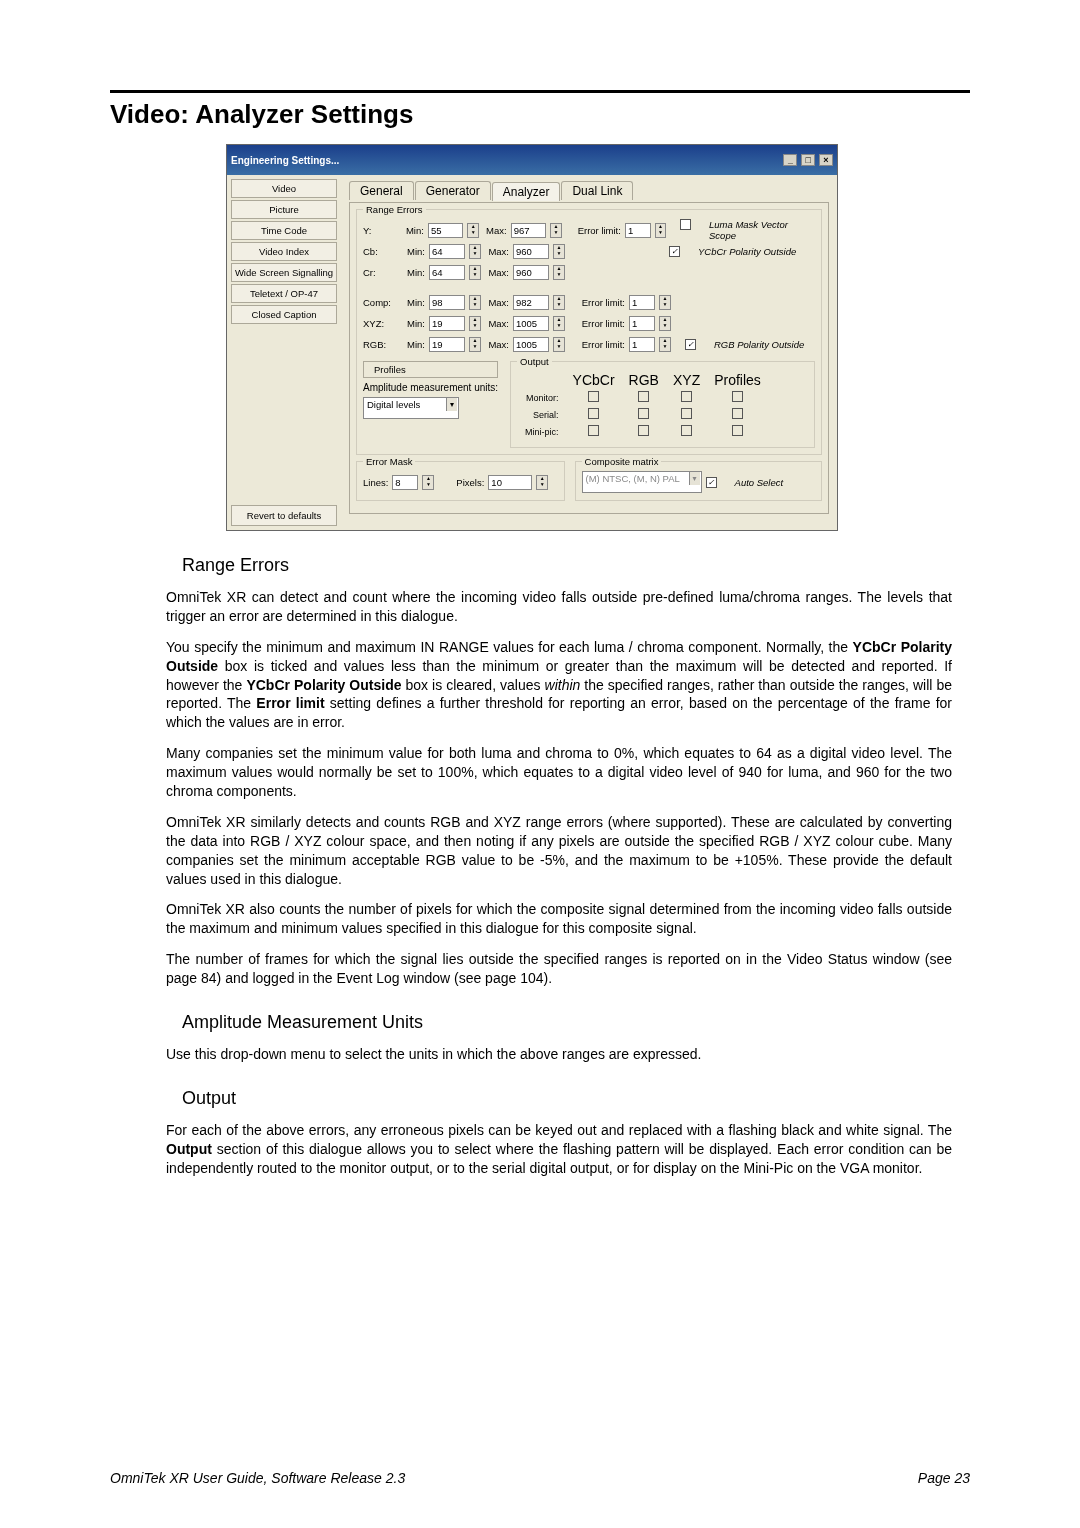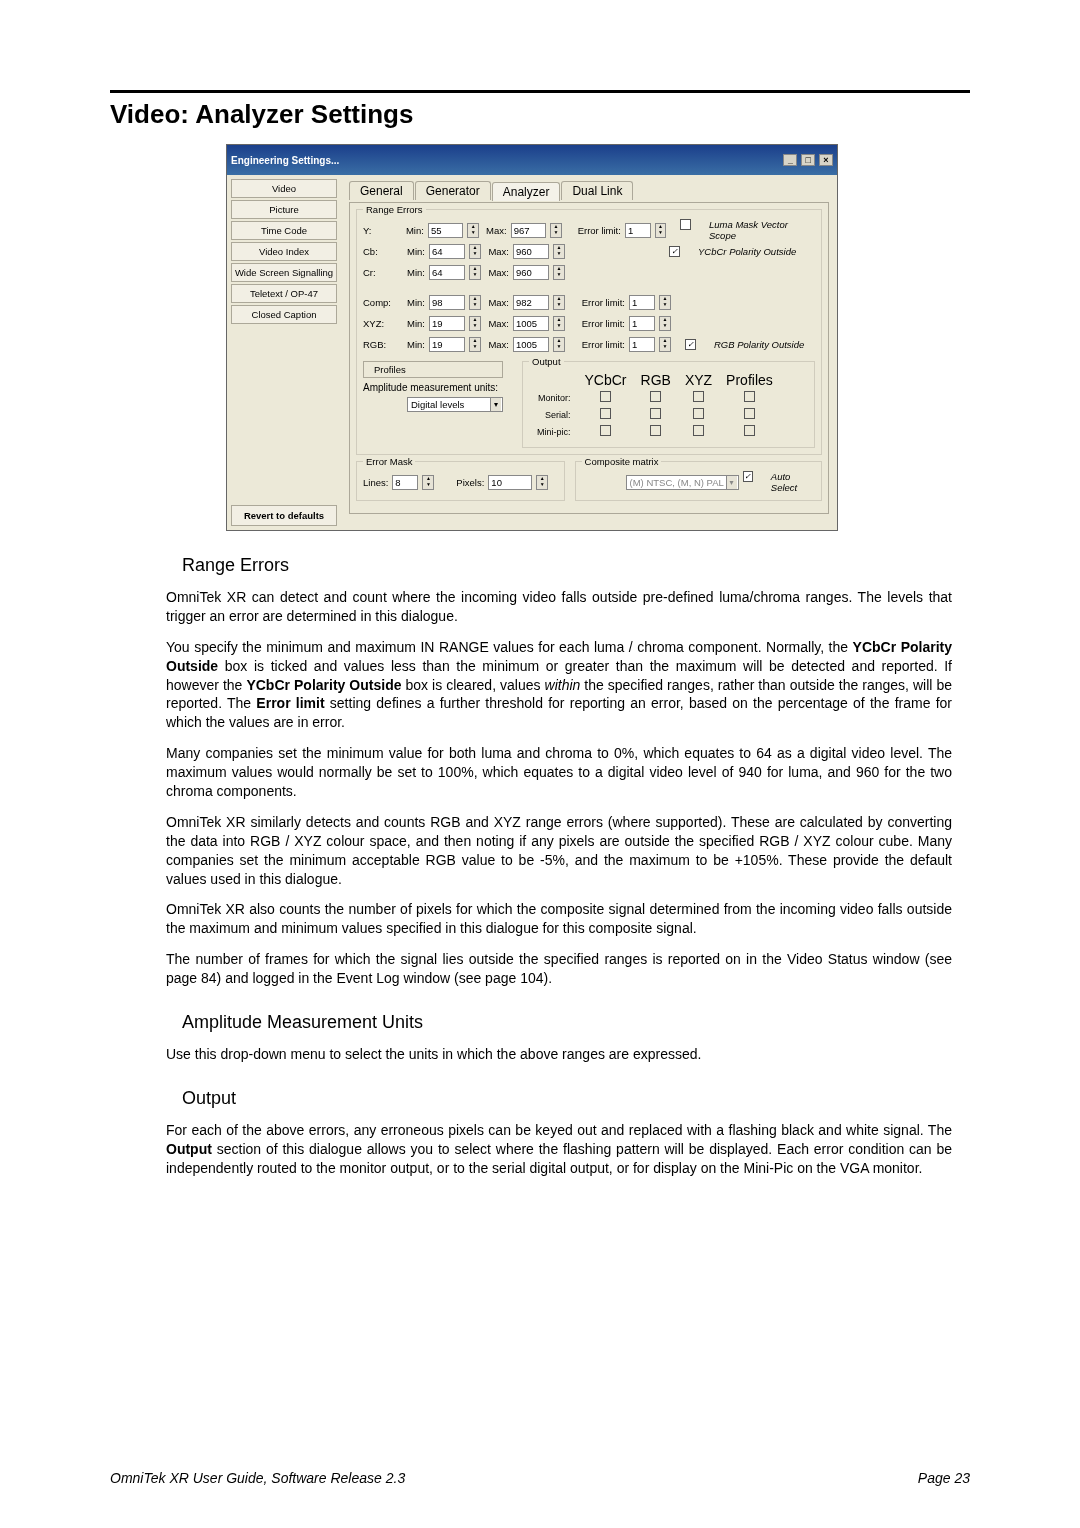--- a/index.html
+++ b/index.html
@@ -63,21 +63,20 @@
     margin-bottom: 2px;
     font-size: 9.5px;
   }
   .revert {
     margin-top: auto;
     border: 1px solid #aca899;
     background: #f2efe4;
     text-align: center;
     padding: 4px 1px;
     font-size: 9.5px;
-    font-weight: bold;
   }
   .content { flex: 1; padding: 6px 8px 16px 8px; }
   .tabs { display: flex; gap: 0; margin-bottom: 2px; }
   .tab {
     border: 1px solid #aca899;
     border-bottom: none;
     padding: 2px 10px;
     background: #ece9d8;
     font-size: 12px;
     border-radius: 3px 3px 0 0;
@@ -112,23 +111,23 @@
     line-height: 13px;
   }
   .spin {
     display: inline-flex; flex-direction: column;
     width: 12px; height: 15px;
     border: 1px solid #888; background: #e6e3d6;
   }
   .spin div { flex:1; font-size:5px; text-align:center; line-height:5px; }
   .chk { display:inline-flex; align-items:flex-start; gap:18px; font-size:9.5px;font-style:italic; }
   .chk .box { width:11px;height:11px;border:1px solid #555;background:#fff;display:flex;align-items:center;justify-content:center;font-size:8px; }
-  .subrow { display:flex; align-items:center; gap:19px; margin-top:4px; }
+  .subrow { display:flex; align-items:center; gap:12px; margin-top:4px; }
   .btn { border:1px solid #aca899; background:#ece9d8; padding:2px 10px; font-size:9.5px; }
-  .dd { border:1px solid #888; background:#fff; padding:0 12px 0 3px; height:15px; font-size:9.5px; line-height:13px; position:relative; width:96px; display:inline-block;margin-left:44px;}
+  .dd { border:1px solid #888; background:#fff; padding:0 12px 0 3px; height:22px; font-size:9.5px; line-height:13px; position:relative; width:96px; display:inline-block;}
   .dd::after{content:"▾"; position:absolute; right:1px; top:0; font-size:8px; background:#e6e3d6; border-left:1px solid #888; width:10px; text-align:center;}
   .outputgrid th{font-weight:normal;font-size:14px;padding:0 6px;text-align:center;}
   .outputgrid td{padding:1px 6px;font-size:9px;text-align:center;}
   .outputgrid .rlbl{text-align:right;}
   .outputgrid .cbox{width:11px;height:11px;border:1px solid #555;background:#ece9d8;display:inline-block;}
   .bottomrow{display:flex;gap:10px;}
 
   
   .section-title { font-size: 18px; margin: 24px 0 12px 72px; }
   .body-text { margin: 0 18px 12px 56px; text-align: justify; line-height: 1.35; }

